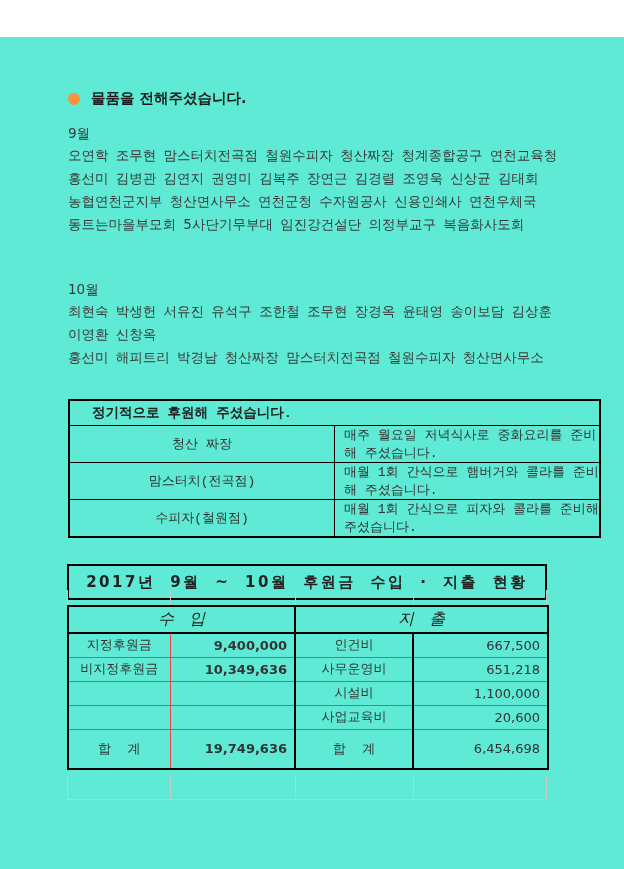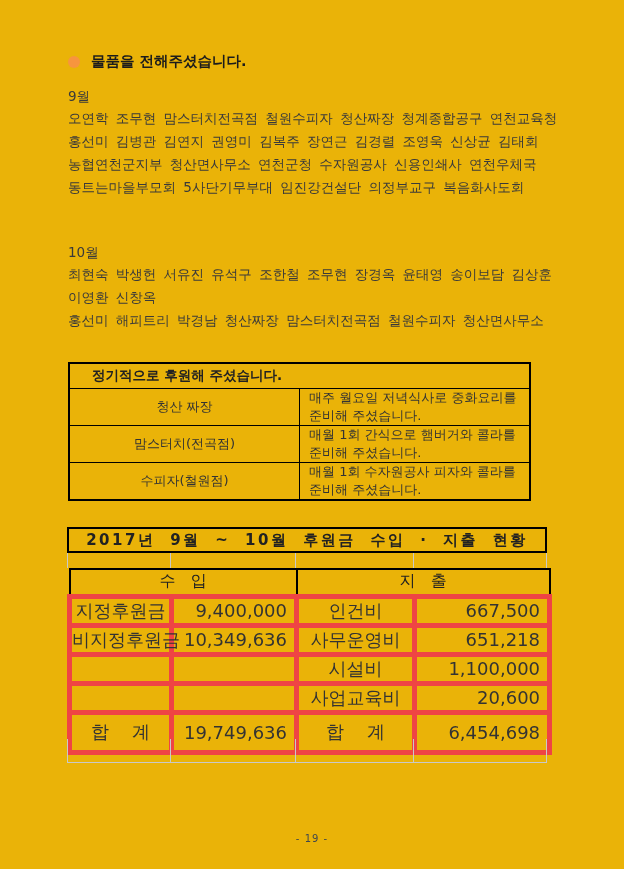--- a/index.html
+++ b/index.html
@@ -4,21 +4,21 @@
 <style>
   * { margin: 0; padding: 0; box-sizing: border-box; }
   html, body { background: #ffffff; }
   body {
     width: 624px; height: 869px;
     position: relative;
     font-family: "DejaVu Sans", "Liberation Sans", sans-serif;
     color: #333333;
     overflow: hidden;
   }
-  .page { position: absolute; inset: 0; background: #eab308; }
+  .page { position: absolute; inset: 0; background: #5eead4; margin-top: 37px; }
 
   
   .heading {
     position: absolute; left: 68px; top: 52px;
     display: flex; align-items: center; gap: 11px;
     font-weight: bold; font-size: 14.5px; color: #1c1c1c;
   }
   .bullet {
     width: 12px; height: 12px; border-radius: 50%;
     background: #F7953E; flex: 0 0 auto;
@@ -30,35 +30,35 @@
     font-size: 13.5px; color: #3a3a3a;
   }
   .names { position: absolute; left: 68px; width: 500px; }
   .names .line {
     height: 23px; font-size: 13.5px; color: #3a3a3a;
     word-spacing: 3px; white-space: nowrap;
   }
 
   
   table.regular {
-    position: absolute; left: 68px; top: 362px; width: 463px;
+    position: absolute; left: 68px; top: 362px; width: 533px;
     border-collapse: collapse; border: 2px solid #000;
-    font-size: 13px; color: #333; table-layout: fixed;
+    font-size: 13px; color: #333; table-layout: fixed; font-family: Liberation Mono, monospace;
   }
   table.regular td { border: 1px solid #000; }
   table.regular .title-cell {
     height: 25px; font-weight: bold; font-size: 13.5px;
     padding-left: 22px; color: #222;
   }
   table.regular .name-cell { width: 117px; height: 28px; text-align: center; }
   table.regular .desc-cell { padding-left: 9px; }
 
   
   .fin-title {
-    position: absolute; left: 67px; top: 527px; width: 480px; height: 26px;
+    position: absolute; left: 67px; top: 527px; width: 480px; height: 36px;
     border: 2px solid #000;
     display: flex; align-items: center; justify-content: center;
     font-weight: bold; font-size: 15px; color: #222;
     letter-spacing: 2.5px; word-spacing: 7px; white-space: pre;
   }
   .fin-spacer {
     position: absolute; left: 67px; width: 480px;
     display: flex;
     border-left: 1px solid #c9c9c9;
   }
@@ -69,30 +69,30 @@
   .sp.c3 { width: 118px; } .sp.c4 { width: 133px; }
 
   table.finance {
     position: absolute; left: 67px; top: 568px; width: 480px;
     border-collapse: collapse; border: 2px solid #000;
     table-layout: fixed; color: #333;
   }
   table.finance th {
     height: 27px; font-weight: normal; font-size: 16px; color: #222;
     border: 1px solid #000; border-top: 2px solid #000; border-bottom: 2px solid #000;
-    text-align: center; white-space: pre;
+    text-align: center; white-space: pre; font-style: italic;
   }
   table.finance th.inc-h { border-right: 2px solid #000; }
   table.finance td {
-    height: 24px; font-size: 18px;
-    border: 5px solid #ef4444; white-space: pre;
+    height: 24px; font-size: 13px;
+    border: 1px solid #ef4444; white-space: pre;
   }
   table.finance td.lbl { text-align: center; }
   table.finance td.val { text-align: right; padding-right: 7px; }
-  table.finance td.inc-val { border-right: 2px solid #000; }
+  table.finance td.inc-val { border-right: 2px solid #000; font-weight: bold; }
   table.finance td.exp-lbl { border-right: 2px solid #000; }
   table.finance tr.total td { height: 40px; }
 
   
   .footer {
     position: absolute; left: 0; top: 833px; width: 624px;
     text-align: center; font-size: 10px; color: #3f474e;
     letter-spacing: 1px;
   }
 </style>
@@ -129,21 +129,21 @@
       <tr>
         <td class="name-cell">청산 짜장</td>
         <td class="desc-cell">매주 월요일 저녁식사로 중화요리를 준비해 주셨습니다.</td>
       </tr>
       <tr>
         <td class="name-cell">맘스터치(전곡점)</td>
         <td class="desc-cell">매월 1회 간식으로 햄버거와 콜라를 준비해 주셨습니다.</td>
       </tr>
       <tr>
         <td class="name-cell">수피자(철원점)</td>
-        <td class="desc-cell">매월 1회 수자원공사 피자와 콜라를 준비해 주셨습니다.</td>
+        <td class="desc-cell">매월 1회 간식으로 피자와 콜라를 준비해 주셨습니다.</td>
       </tr>
     </tbody>
   </table>
 
   <div class="fin-title">2017년 9월 ~ 10월 후원금 수입 · 지출 현황</div>
 
   <div class="fin-spacer top">
     <div class="sp c1"></div>
     <div class="sp c2"></div>
     <div class="sp c3"></div>

